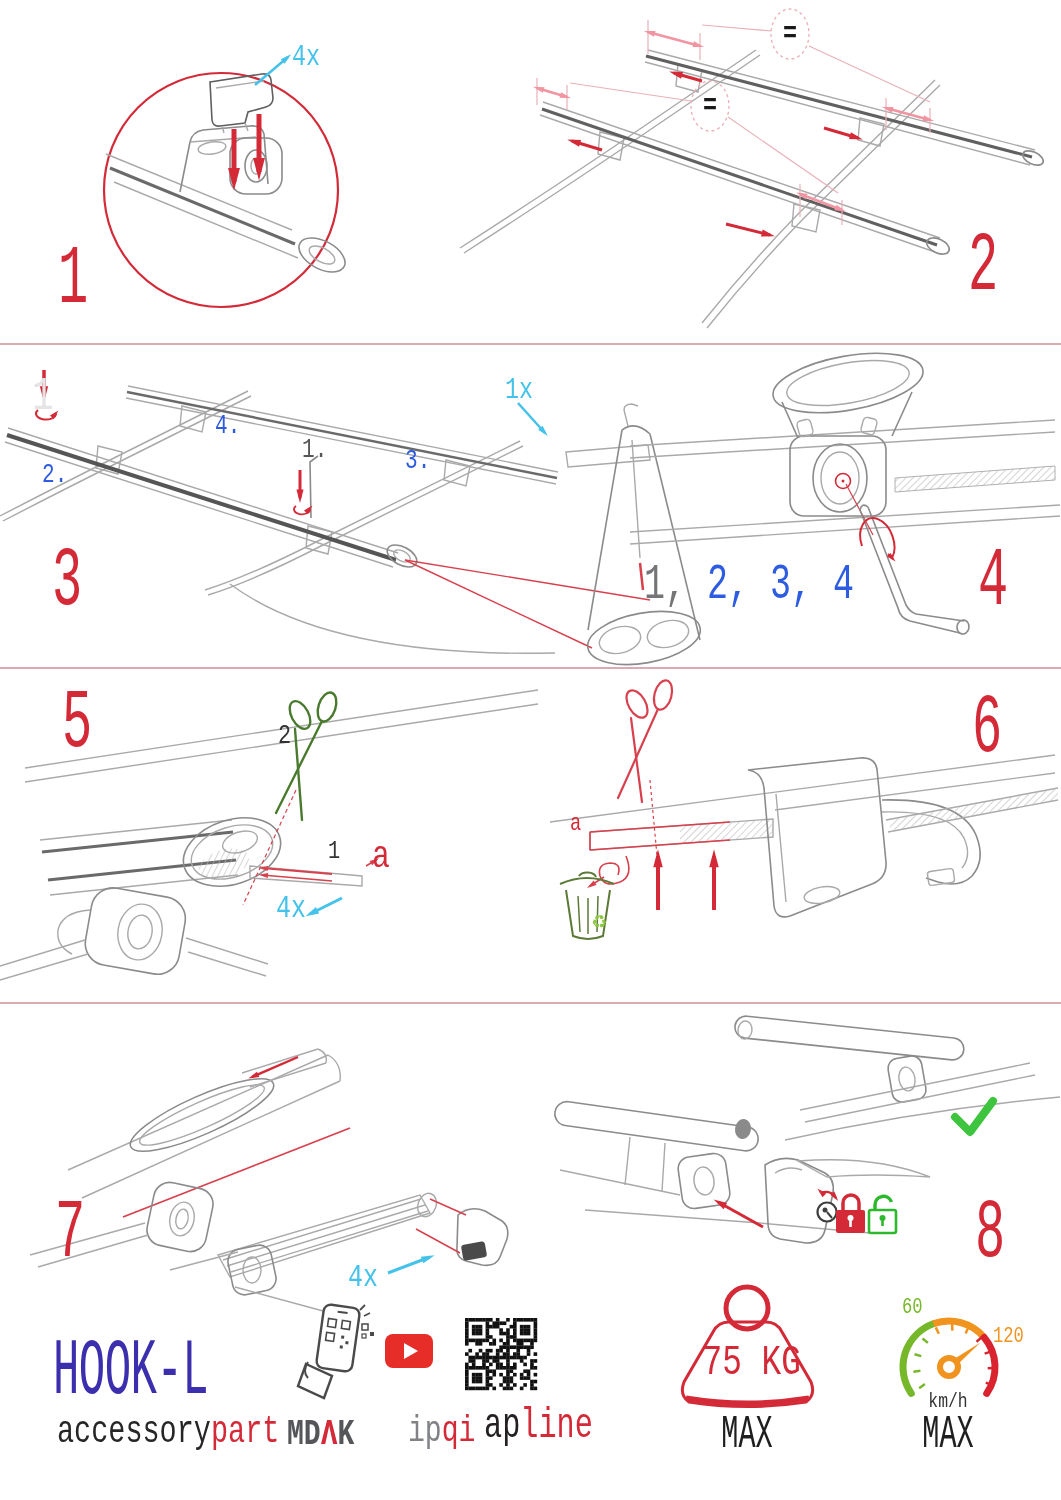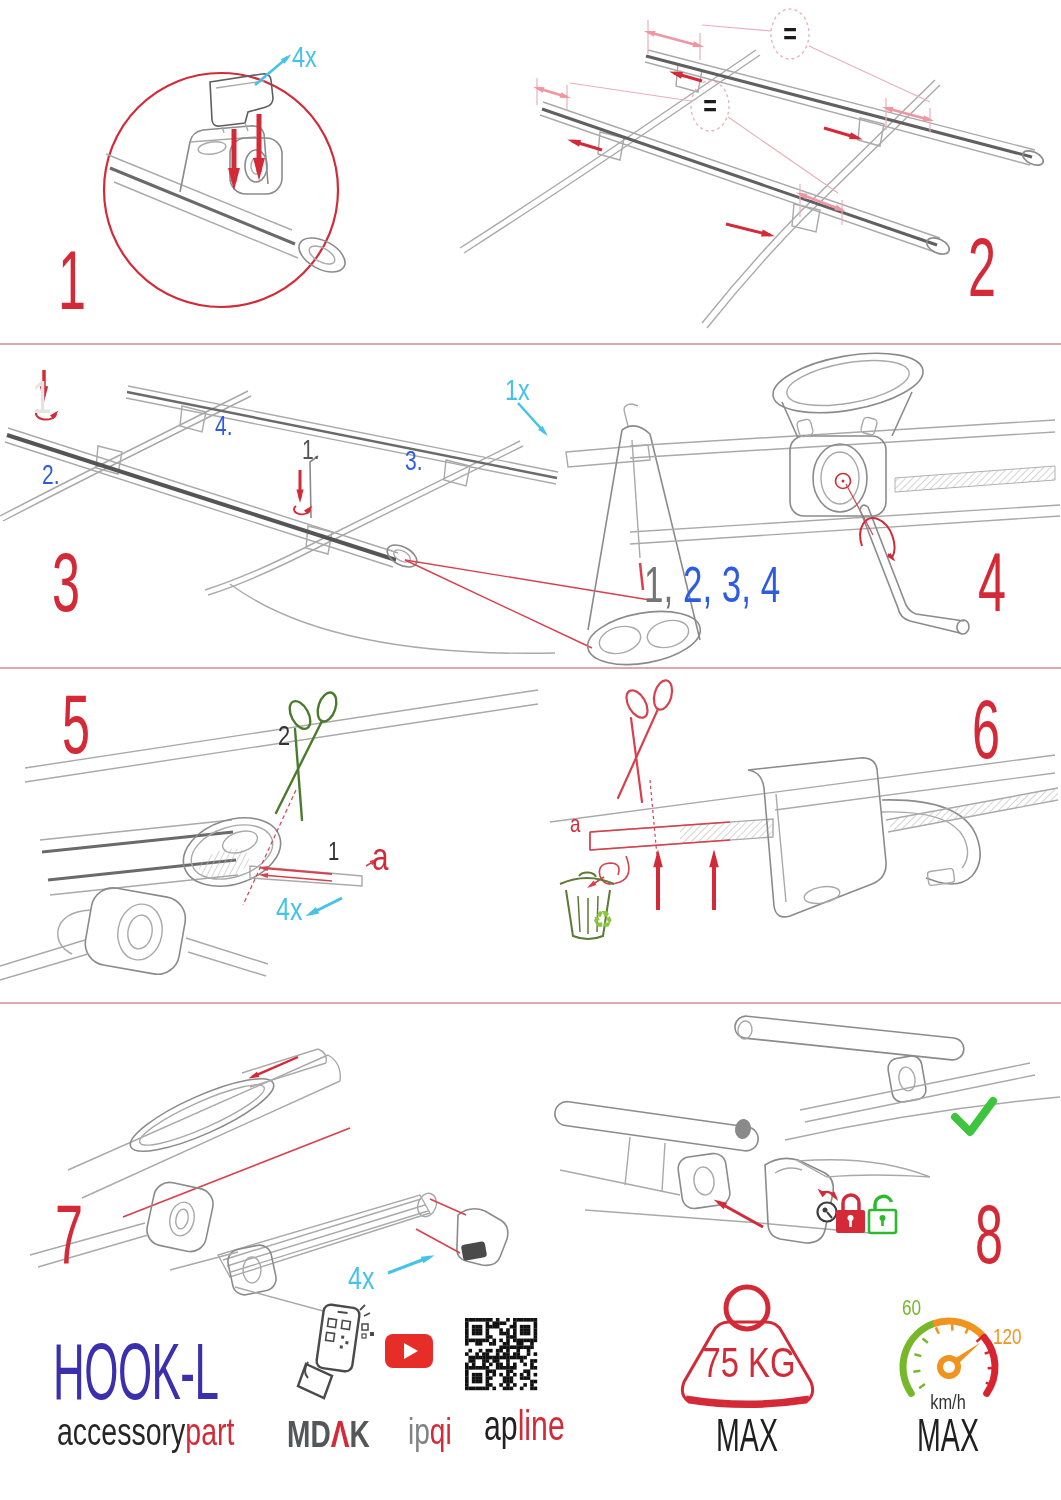--- a/index.html
+++ b/index.html
@@ -1,16 +1,16 @@
 <!DOCTYPE html>
 <html><head>
 <meta charset="utf-8">
 <style>
   html,body{margin:0;padding:0;}
-  .page{position:relative;width:1061px;height:1500px;background:#fff;overflow:hidden;font-family:Liberation Sans, sans-serif;}
+  .page{position:relative;width:1061px;height:1500px;background:#fff;overflow:hidden;font-family:Liberation Mono, monospace;}
   .sep{position:absolute;left:0;width:1061px;height:2px;background:#dcabb1;}
   svg.ill{position:absolute;overflow:visible;}
   .lbl{position:absolute;line-height:1;transform:scaleX(.78);transform-origin:left top;white-space:nowrap;}
   .ctr{text-align:center;transform-origin:center top;}
   .stepnum{position:absolute;color:#d42a38;font-size:84px;line-height:1;transform:scaleX(.6);transform-origin:left top;}
   .cyan{color:#45c2ea;} .blue{color:#2e5ce0;} .red{color:#d42a38;} .grey{color:#757577;}
   .lg{stroke:#a9a9a9;fill:none;stroke-width:1.4;} 
   .mg{stroke:#8b8b8b;fill:none;stroke-width:1.6;}
   .dg{stroke:#5f5f5f;fill:none;stroke-width:1.6;}
   .rd{stroke:#d42a38;fill:none;}

